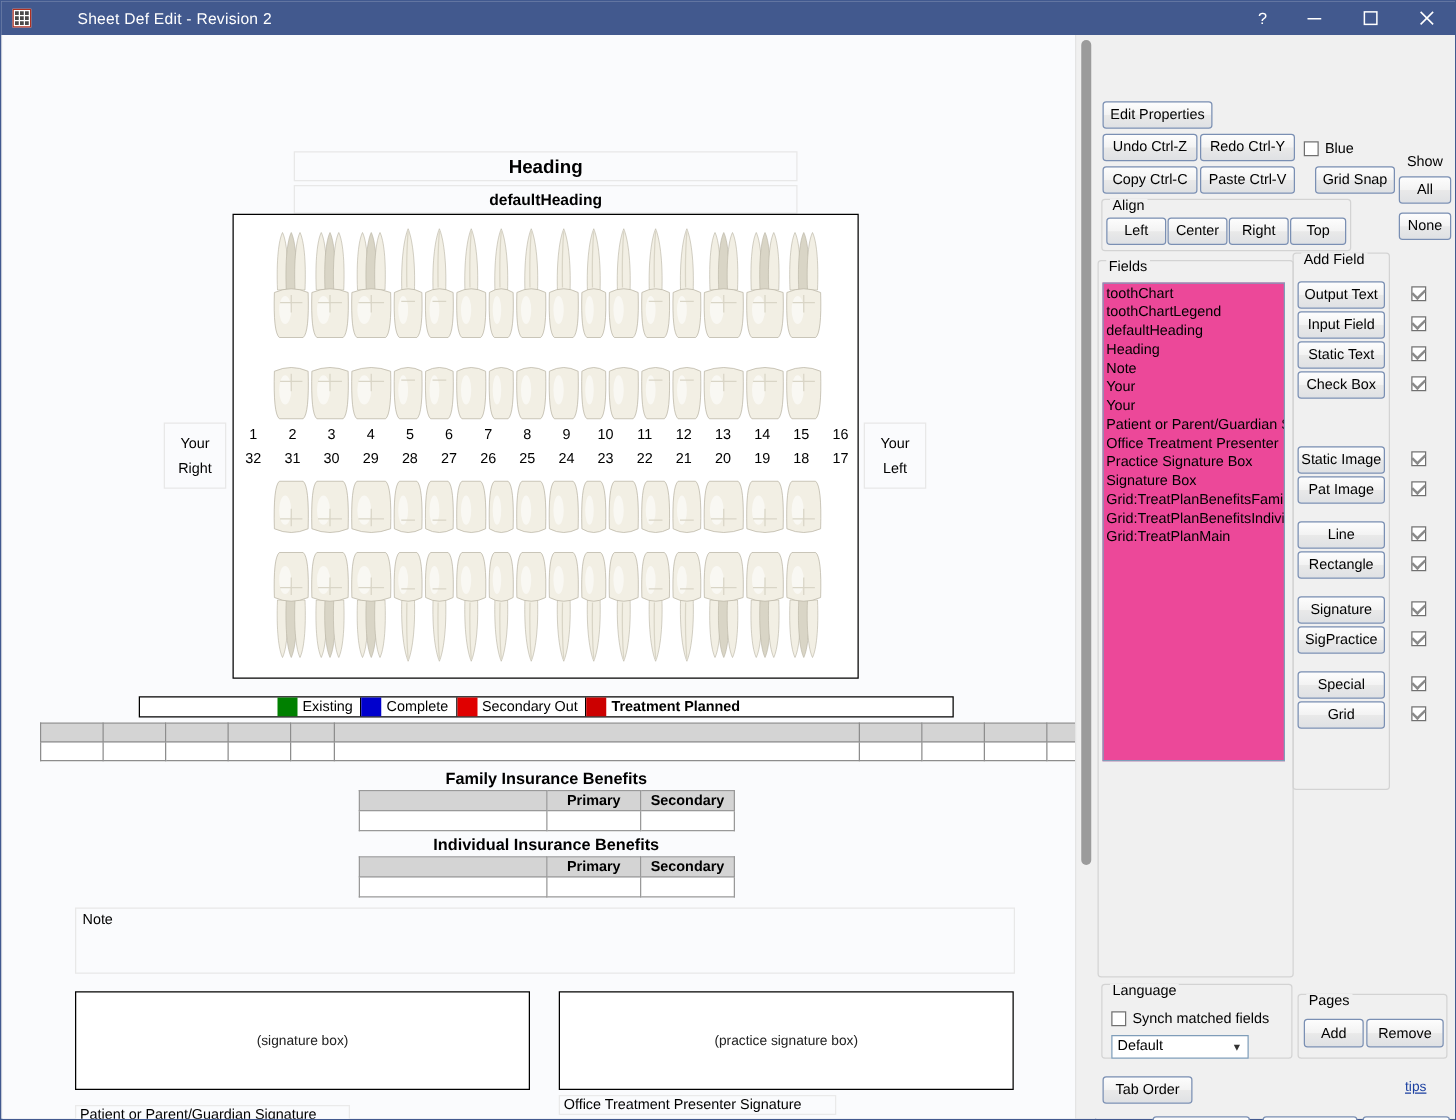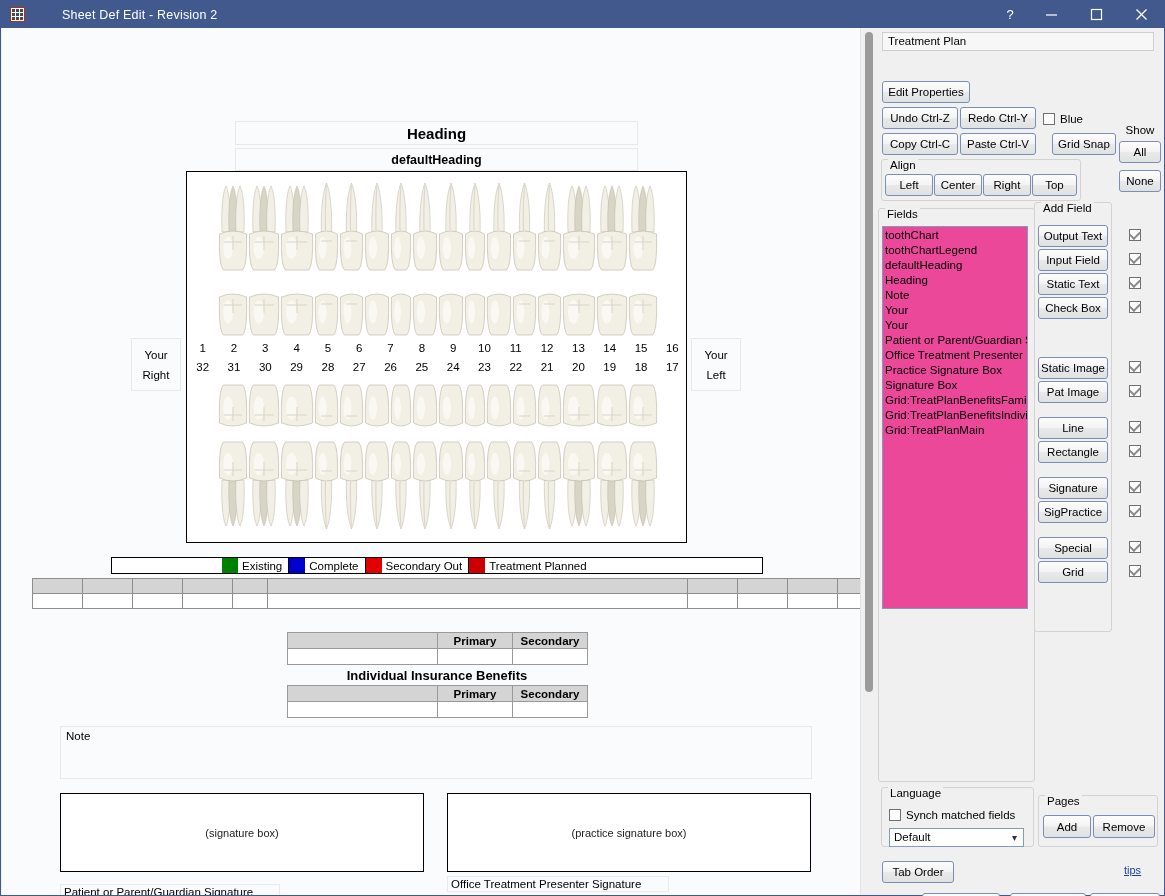--- a/index.html
+++ b/index.html
@@ -95,21 +95,21 @@
   
   #legend {
     position:absolute; left:109px; top:529px; width:652px; height:17px;
     border:1px solid #000; background:#fff;
     display:flex; align-items:stretch; font-size:11.5px;
   }
   #legend .spacer { width:110px; }
   #legend .sw { width:16px; }
   #legend .lbl { padding:0 6px 0 4px; display:flex; align-items:center;
                  border-right:1px solid #000; white-space:nowrap; }
-  #legend .lbl.last { border-right:none; }
+  #legend .lbl.last { border-right:none;font-weight:bold; }
 
   
   #grid-main { position:absolute; left:30px; top:550px; width:829px; height:32px; }
   #grid-main table { border-collapse:collapse; width:829px; table-layout:fixed; }
   #grid-main td { border:1px solid #8d8d8d; height:15px; padding:0; }
   #grid-main tr.hdr td { background:#d4d4d4; }
   #grid-main tr.body td { background:#ffffff; }
 
   
   .ins-title { position:absolute; font-weight:bold; font-size:13px; text-align:center; }
@@ -877,20 +877,21 @@
               <td style="width:420px"></td>
               <td style="width:50px"></td>
               <td style="width:50px"></td>
               <td style="width:50px"></td>
               <td style="width:50px"></td>
             </tr>
       </tbody>
         </table>
     </div>
 
+    <div class="ins-title" style="left:285px; top:587px; width:300px;">Family Insurance Benefits</div>
     <table class="ins-tbl" id="tbl-family" style="left:285px; top:604px; width:300px;">
         <tbody>
           <tr class="hdr">
             <td style="width:150px"></td>
             <td style="width:75px">Primary</td>
             <td style="width:75px">Secondary</td>
           </tr>
           <tr class="body">
             <td style="width:150px"></td>
             <td style="width:75px"></td>
@@ -925,21 +926,20 @@
     <div class="sigbox" style="left:445px; top:765px; width:364px; height:79px;">(practice signature box)</div>
     <div class="siglabel" style="left:445px; top:848px; width:222px;">Office Treatment Presenter Signature</div>
   </div>
 
   <div id="vscroll">
     <div class="thumb"></div>
   </div>
 
   <div id="rightpanel">
 
-    <div class="titlefield">Treatment Plan</div>
 
     <div class="btn" style="left:5px; top:52px; width:88px; height:22px;">Edit Properties</div>
 
     <div class="btn" style="left:5px; top:78px; width:76px; height:22px;">Undo Ctrl-Z</div>
     <div class="btn" style="left:83px; top:78px; width:76px; height:22px;">Redo Ctrl-Y</div>
 
     <div class="cbx" style="left:166px; top:84px;">
       <span class="box"></span>
       <span>Blue</span>
     </div>
@@ -1036,21 +1036,21 @@
         </div>
       </div>
 
     <div class="gb" style="left:4px; top:758px; width:153px; height:60px;">
       <span class="gbt">Language</span>
     </div>
     <div class="cbx" style="left:12px; top:780px;">
       <span class="box"></span>
       <span>Synch matched fields</span>
     </div>
-    <div style="position:absolute; left:12px; top:799px; width:135px; height:19px; border:1px solid #7f9db9; background:#fff; font-size:11.5px; padding:2px 0 0 4px;">
+    <div style="position:absolute; left:12px; top:799px; width:110px; height:19px; border:1px solid #7f9db9; background:#fff; font-size:11.5px; padding:2px 0 0 4px;">
       <span>Default</span>
       <span style="position:absolute; right:6px; top:3px; font-size:10px; color:#333;">▾</span>
     </div>
 
     <div class="gb" style="left:161px; top:766px; width:120px; height:52px;">
       <span class="gbt">Pages</span>
     </div>
     <div class="btn" style="left:166px; top:786px; width:48px; height:23px;">Add</div>
     <div class="btn" style="left:216px; top:786px; width:62px; height:23px;">Remove</div>
 

